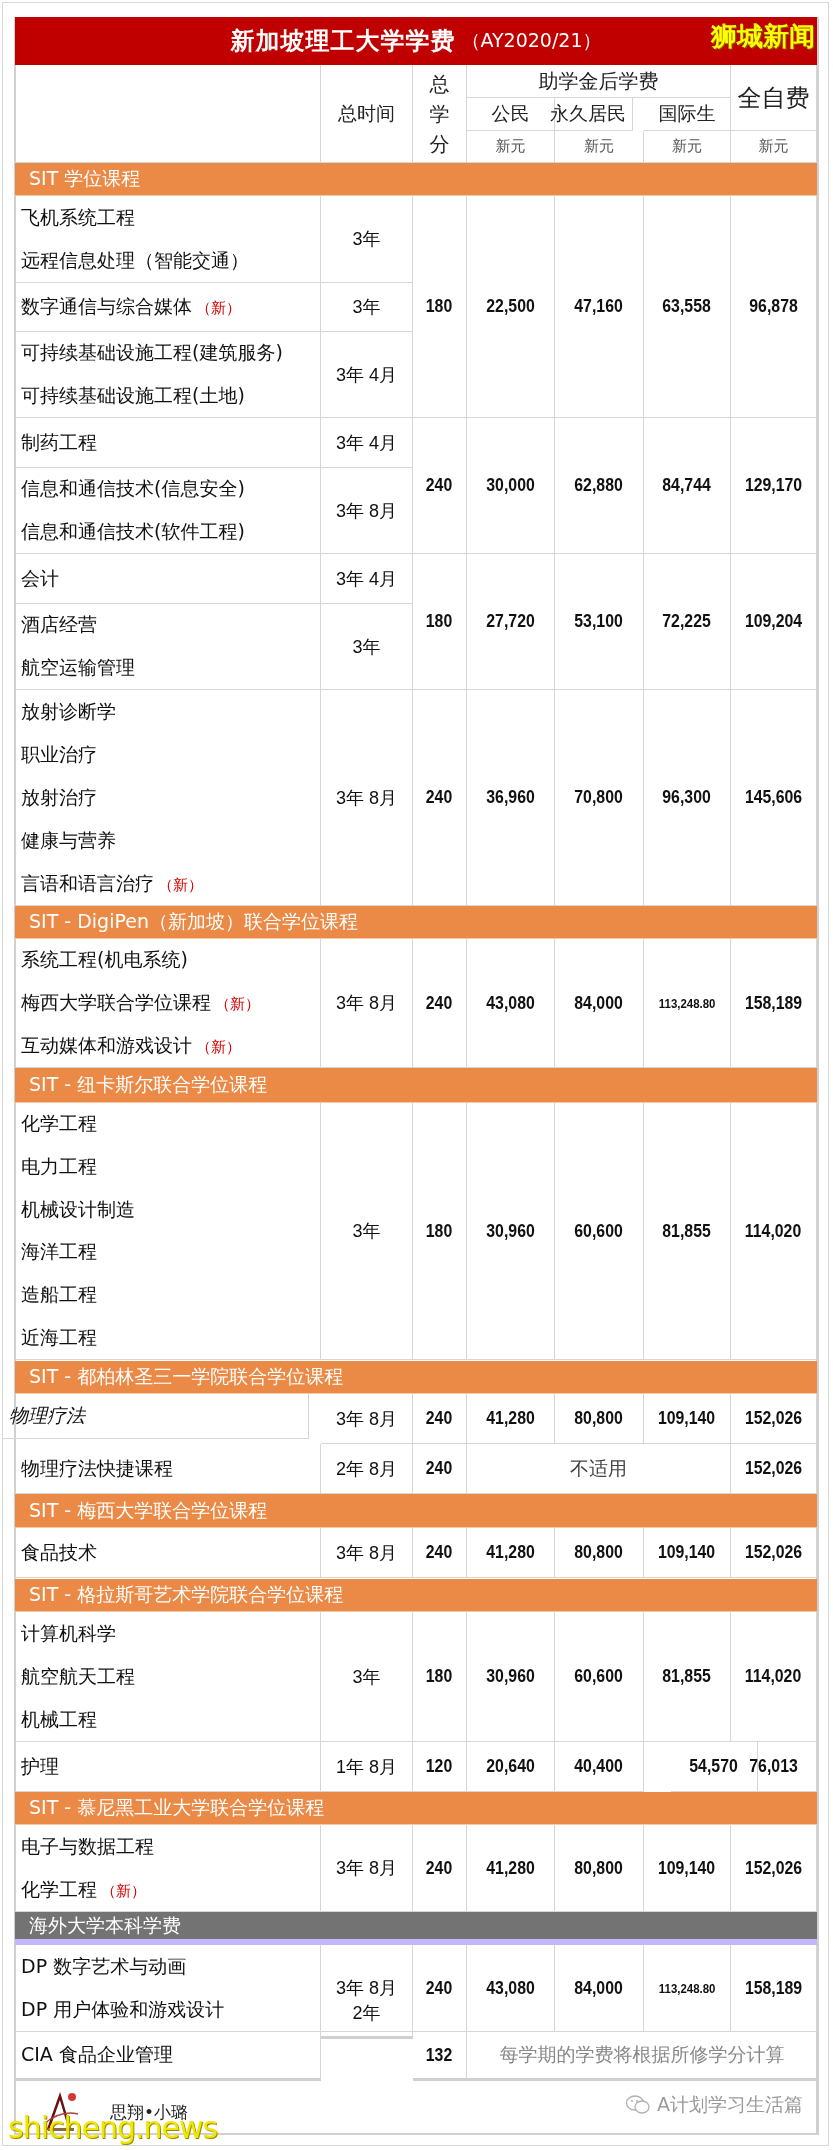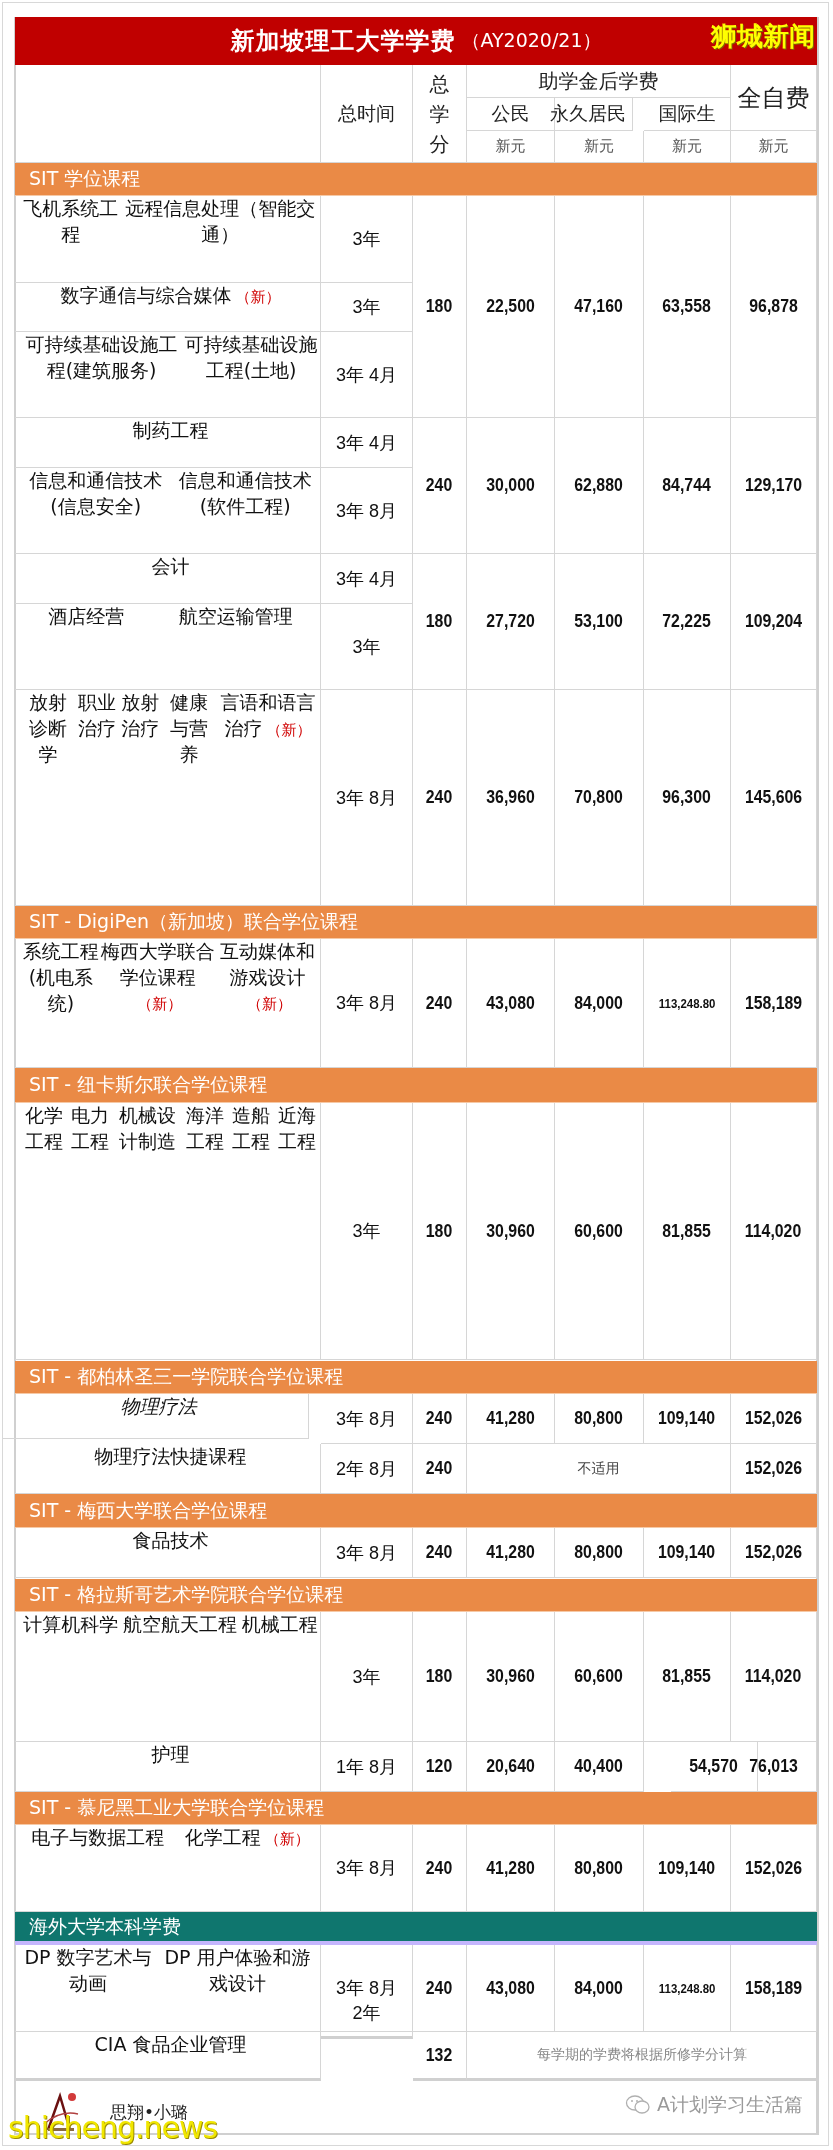--- a/index.html
+++ b/index.html
@@ -7,28 +7,28 @@
   .frame{position:absolute;left:2px;top:2px;width:827px;height:2144px;border:1px solid #d8d8d8;box-sizing:border-box;}
   .sheet{position:absolute;left:14px;top:17px;width:805px;height:2118px;border-left:2px solid #d0d0d0;border-right:3px solid #d0d0d0;border-bottom:2px solid #d0d0d0;box-sizing:border-box;background:#fff;}
   .abs{position:absolute;box-sizing:border-box;}
   .title-bar{left:15px;top:17px;width:802px;height:48px;background:#c00000;color:#fff;display:flex;align-items:center;justify-content:center;}
   .title-main{font-size:24px;font-weight:bold;letter-spacing:1px;}
   .title-sub{font-size:19px;margin-left:6px;}
   .brand{position:absolute;right:2px;top:2px;color:#ffff00;font-size:26px;font-weight:bold;text-shadow:1px 1px 0 #7a6a00;}
   .hcell{display:flex;align-items:center;justify-content:center;text-align:center;font-size:19px;color:#222;border-right:1px solid #d6d6d6;border-bottom:1px solid #d6d6d6;}
   .unit{font-family:"DejaVu Serif","Liberation Serif",serif;font-size:15px;color:#555;}
   .section{left:15px;width:802px;height:33px;background:#ea8a46;color:#fff;font-size:19px;display:flex;align-items:center;padding-left:14px;border-bottom:1px solid #f6c9a6;}
-  .section.purple{background:#0f766e;border-bottom:4px solid #c4b5fd;}
+  .section.purple{background:#737373;border-bottom:6px solid #c4b5fd;}
   .cell{border-right:1px solid #d6d6d6;border-bottom:1px solid #d6d6d6;display:flex;align-items:center;justify-content:center;text-align:center;}
-  .names{display:flex;flex-direction:row;justify-content:space-around;padding-left:6px;align-items:flex-start;font-size:19px;color:#111;}
+  .names{display:flex;flex-direction:column;justify-content:space-around;padding-left:6px;align-items:flex-start;font-size:19px;color:#111;}
   .dur{font-size:18px;font-family:"Liberation Sans","DejaVu Sans",sans-serif;}
   .num{font-size:18px;font-family:"Liberation Sans","DejaVu Sans",sans-serif;font-weight:bold;color:#111;transform:scaleX(0.88);}
   .num.small{font-size:13px;}
   .new{color:#d00000;font-family:"DejaVu Serif","Liberation Serif",serif;font-size:15px;margin-left:4px;}
-  .note{font-family:"DejaVu Serif","Liberation Serif",serif;color:#888;font-size:14px;}
+  .note{font-family:"DejaVu Serif","Liberation Serif",serif;color:#888;font-size:19px;}
   .footer-left{left:40px;top:2090px;display:flex;align-items:center;justify-content:flex-end;}
   .logo{width:44px;height:44px;position:relative;}
   .footer-name{font-family:"DejaVu Serif","Liberation Serif",serif;font-size:17px;color:#222;margin-left:26px;}
   .watermark{left:8px;top:2110px;color:#f0e600;font-size:30px;text-shadow:1px 1px 0 #9a8a00;letter-spacing:-1px;}
   .footer-right{right:30px;top:2092px;display:flex;align-items:center;color:#9a9a9a;font-size:19px;}
 </style>
 </head>
 <body>
 
 <div class="frame"></div>

